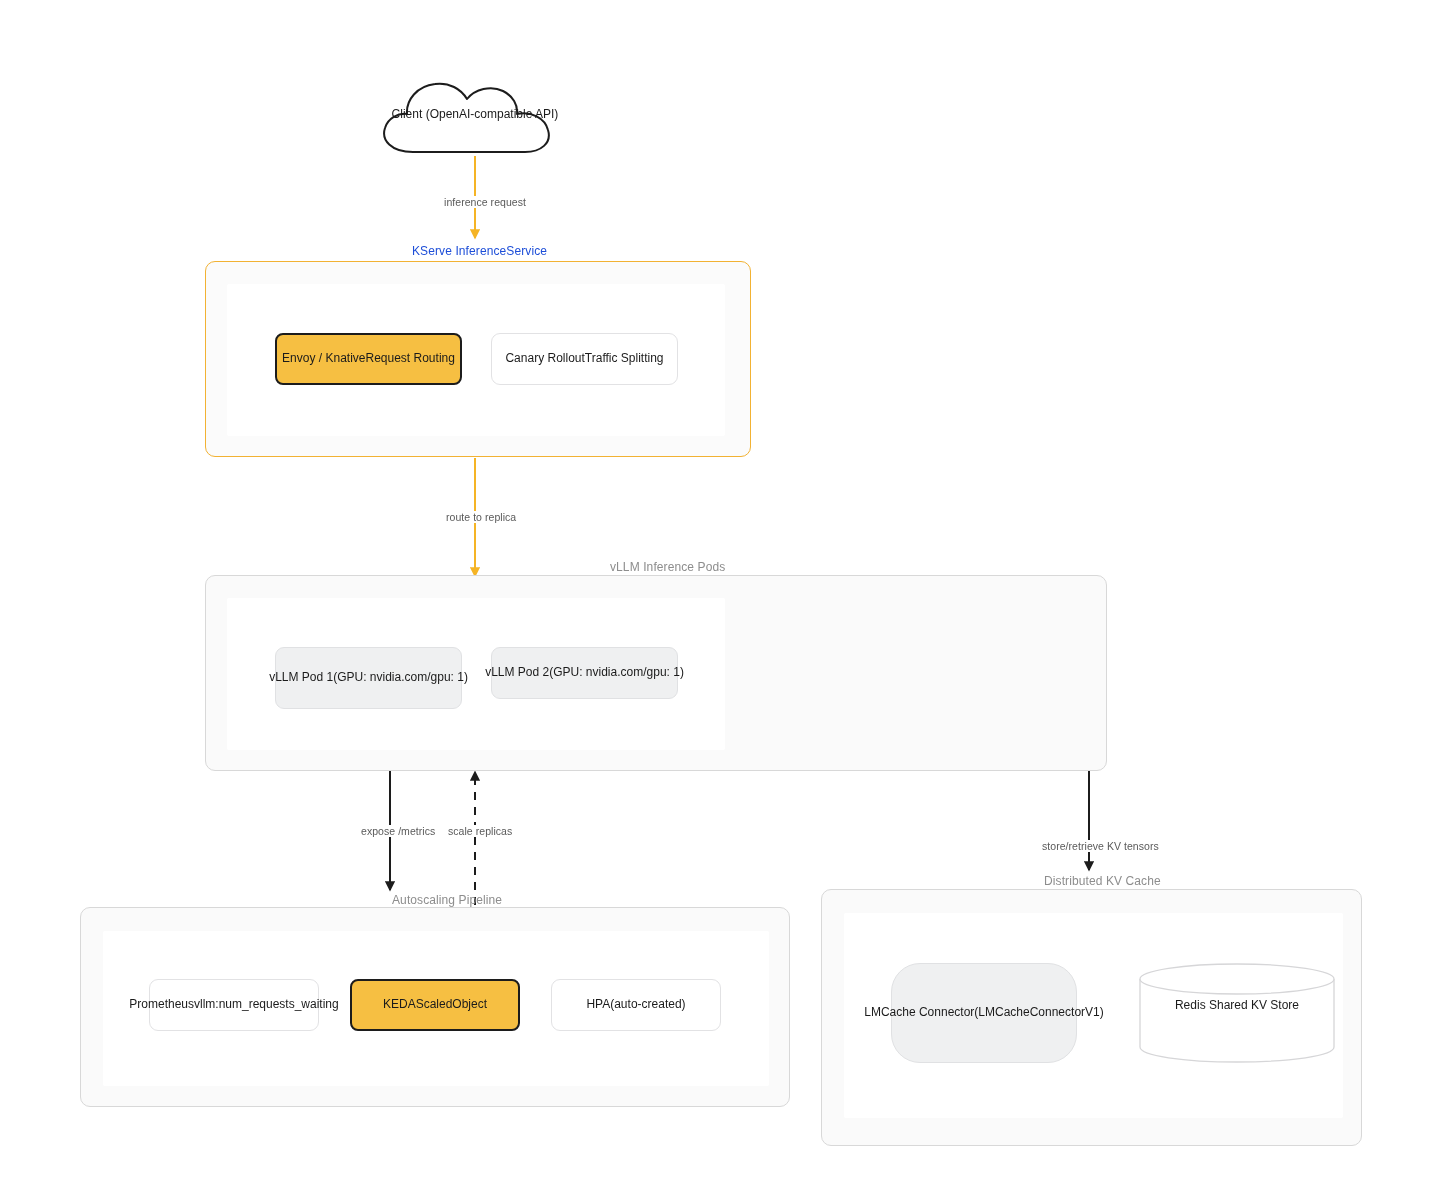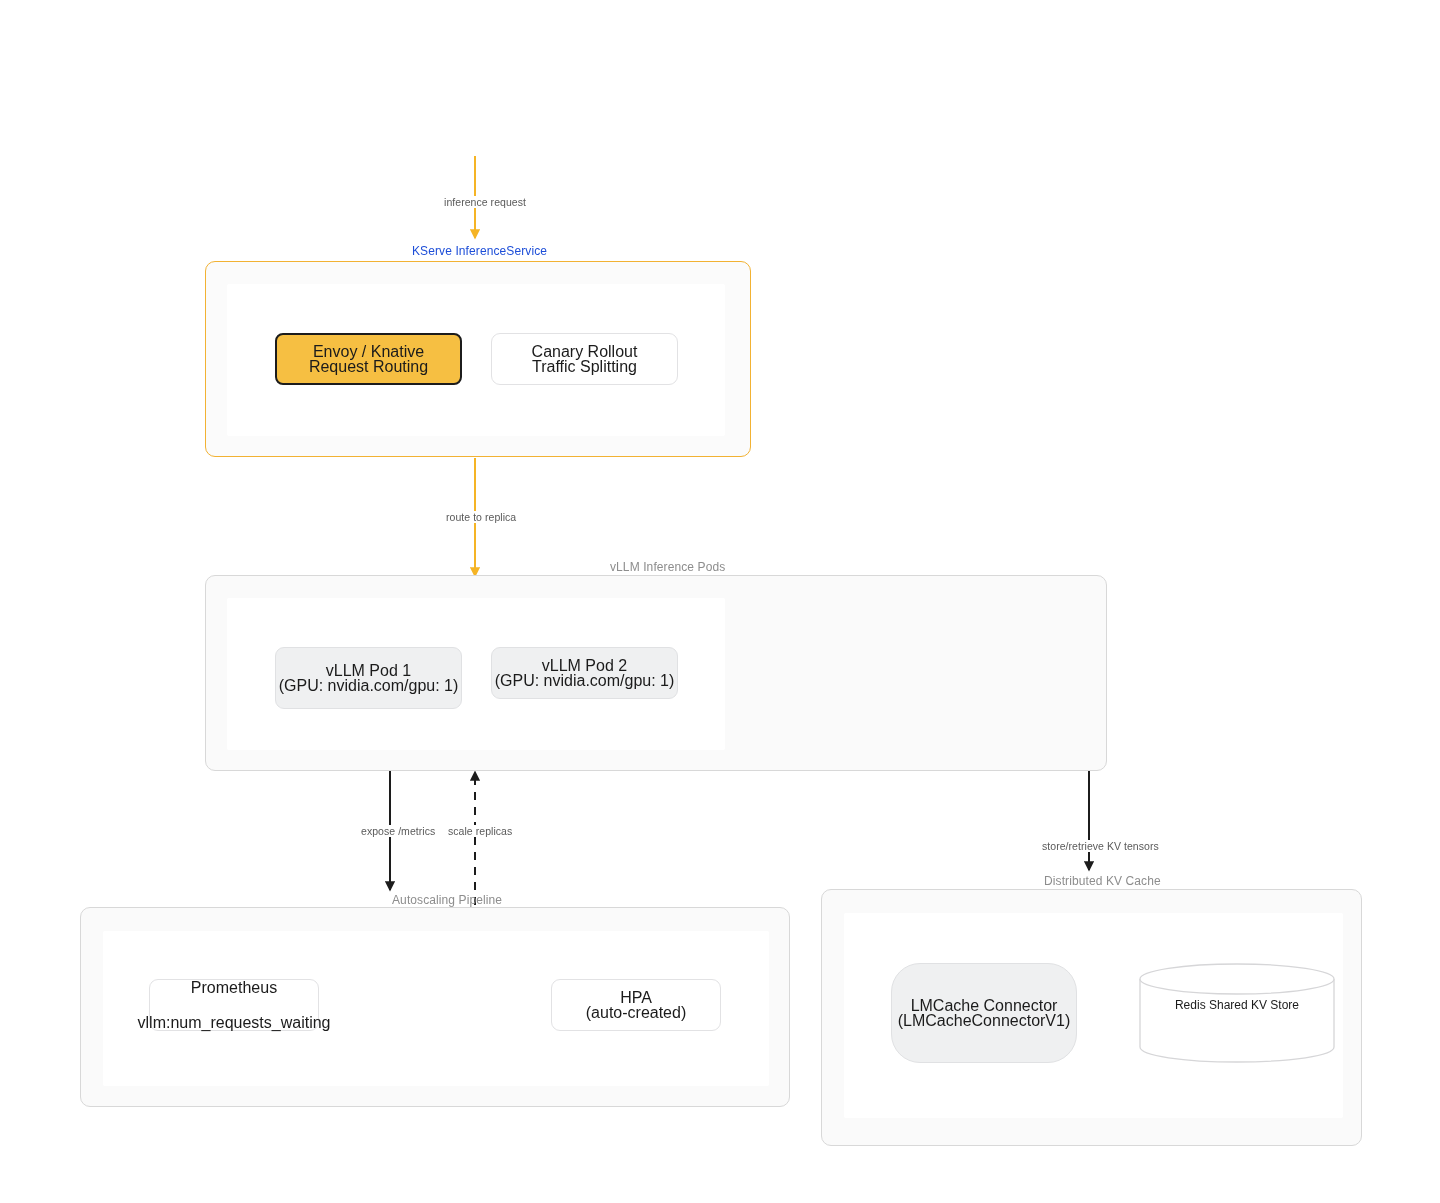--- a/index.html
+++ b/index.html
@@ -53,25 +53,24 @@
   .group-label.dark {
     color: #1d4ed8;
     font-size: 12px;
   }
 
   
   .node {
     position: absolute;
     border-radius: 9px;
     display: flex;
-    flex-direction: column;
     align-items: center;
     justify-content: center;
     text-align: center;
-    font-size: 16px;
+    font-size: 12px;
     line-height: 15.5px;
     color: #1b1b1b;
     white-space: nowrap;
   }
   .node.plain {
     background: #ffffff;
     border: 1.2px solid #e2e2e4;
   }
   .node.grey {
     background: #eff0f1;
@@ -138,20 +137,38 @@
 
     <line x1="475" y1="458" x2="475" y2="576" stroke="#f5b425" stroke-width="2" marker-end="url(#arrowOrange)"></line>
 
     <line x1="390" y1="770" x2="390" y2="890" stroke="#1c1c1c" stroke-width="2" marker-end="url(#arrowDark)"></line>
 
     <line x1="475" y1="905" x2="475" y2="772" stroke="#1c1c1c" stroke-width="2" stroke-dasharray="8,7" marker-end="url(#arrowDark)"></line>
 
     <line x1="1089" y1="770" x2="1089" y2="870" stroke="#1c1c1c" stroke-width="2" marker-end="url(#arrowDark)"></line>
   </svg>
 
+  <div class="cloud-wrap" style="left:375px; top:78px; width:200px; height:80px;">
+    <svg width="200" height="80" viewBox="0 0 200 80">
+      <path d="M 38 74
+               C 16 74, 6 62, 10 50
+               C 13 40, 23 35, 32 36
+               C 31 22, 42 8, 60 6
+               C 74 4, 86 11, 92 21
+               C 100 11, 116 7, 128 13
+               C 138 18, 143 27, 142 36
+               C 156 33, 170 40, 173 52
+               C 177 65, 166 74, 150 74
+               Z" fill="#ffffff" stroke="#1c1c1c" stroke-width="2" stroke-linejoin="round"></path>
+    </svg>
+    <div class="cloud-text" style="top:29px;">
+      <span>Client</span>
+      <span class="l2">(OpenAI-compatible API)</span>
+    </div>
+  </div>
 
   <div class="edge-label" style="left:440px; top:196px;">inference request</div>
 
   <div class="group-label dark" style="left:412px; top:244px;">KServe InferenceService</div>
 
   <div class="group accent" style="left:205px; top:261px; width:546px; height:196px;">
     <div class="group-inner" style="left:21px; top:22px; width:498px; height:152px;"></div>
 
     <div class="node highlight" style="left:69px; top:71px; width:187px; height:52px;">
       <span>Envoy / Knative</span>
@@ -186,25 +203,29 @@
 
   <div class="edge-label" style="left:444px; top:825px;">scale replicas</div>
 
   <div class="edge-label" style="left:1038px; top:816px;margin-top:24px;">store/retrieve KV tensors</div>
 
   <div class="group-label" style="left:392px; top:893px;">Autoscaling Pipeline</div>
 
   <div class="group" style="left:80px; top:907px; width:710px; height:200px;">
     <div class="group-inner" style="left:22px; top:23px; width:666px; height:155px;"></div>
 
-    <div class="node plain" style="left:68px; top:71px; width:170px; height:52px;justify-content:space-between;">
+    <div class="node plain" style="left:68px; top:71px; width:170px; height:52px;">
       <span>Prometheus</span>
       <span class="l2">vllm:num_requests_waiting</span>
     </div>
 
+    <div class="node highlight" style="left:269px; top:71px; width:170px; height:52px;">
+      <span>KEDA</span>
+      <span class="l2">ScaledObject</span>
+    </div>
 
     <div class="node plain" style="left:470px; top:71px; width:170px; height:52px;">
       <span>HPA</span>
       <span class="l2">(auto-created)</span>
     </div>
   </div>
 
   <div class="group-label" style="left:1044px; top:874px;">Distributed KV Cache</div>
 
   <div class="group" style="left:821px; top:889px; width:541px; height:257px;">

